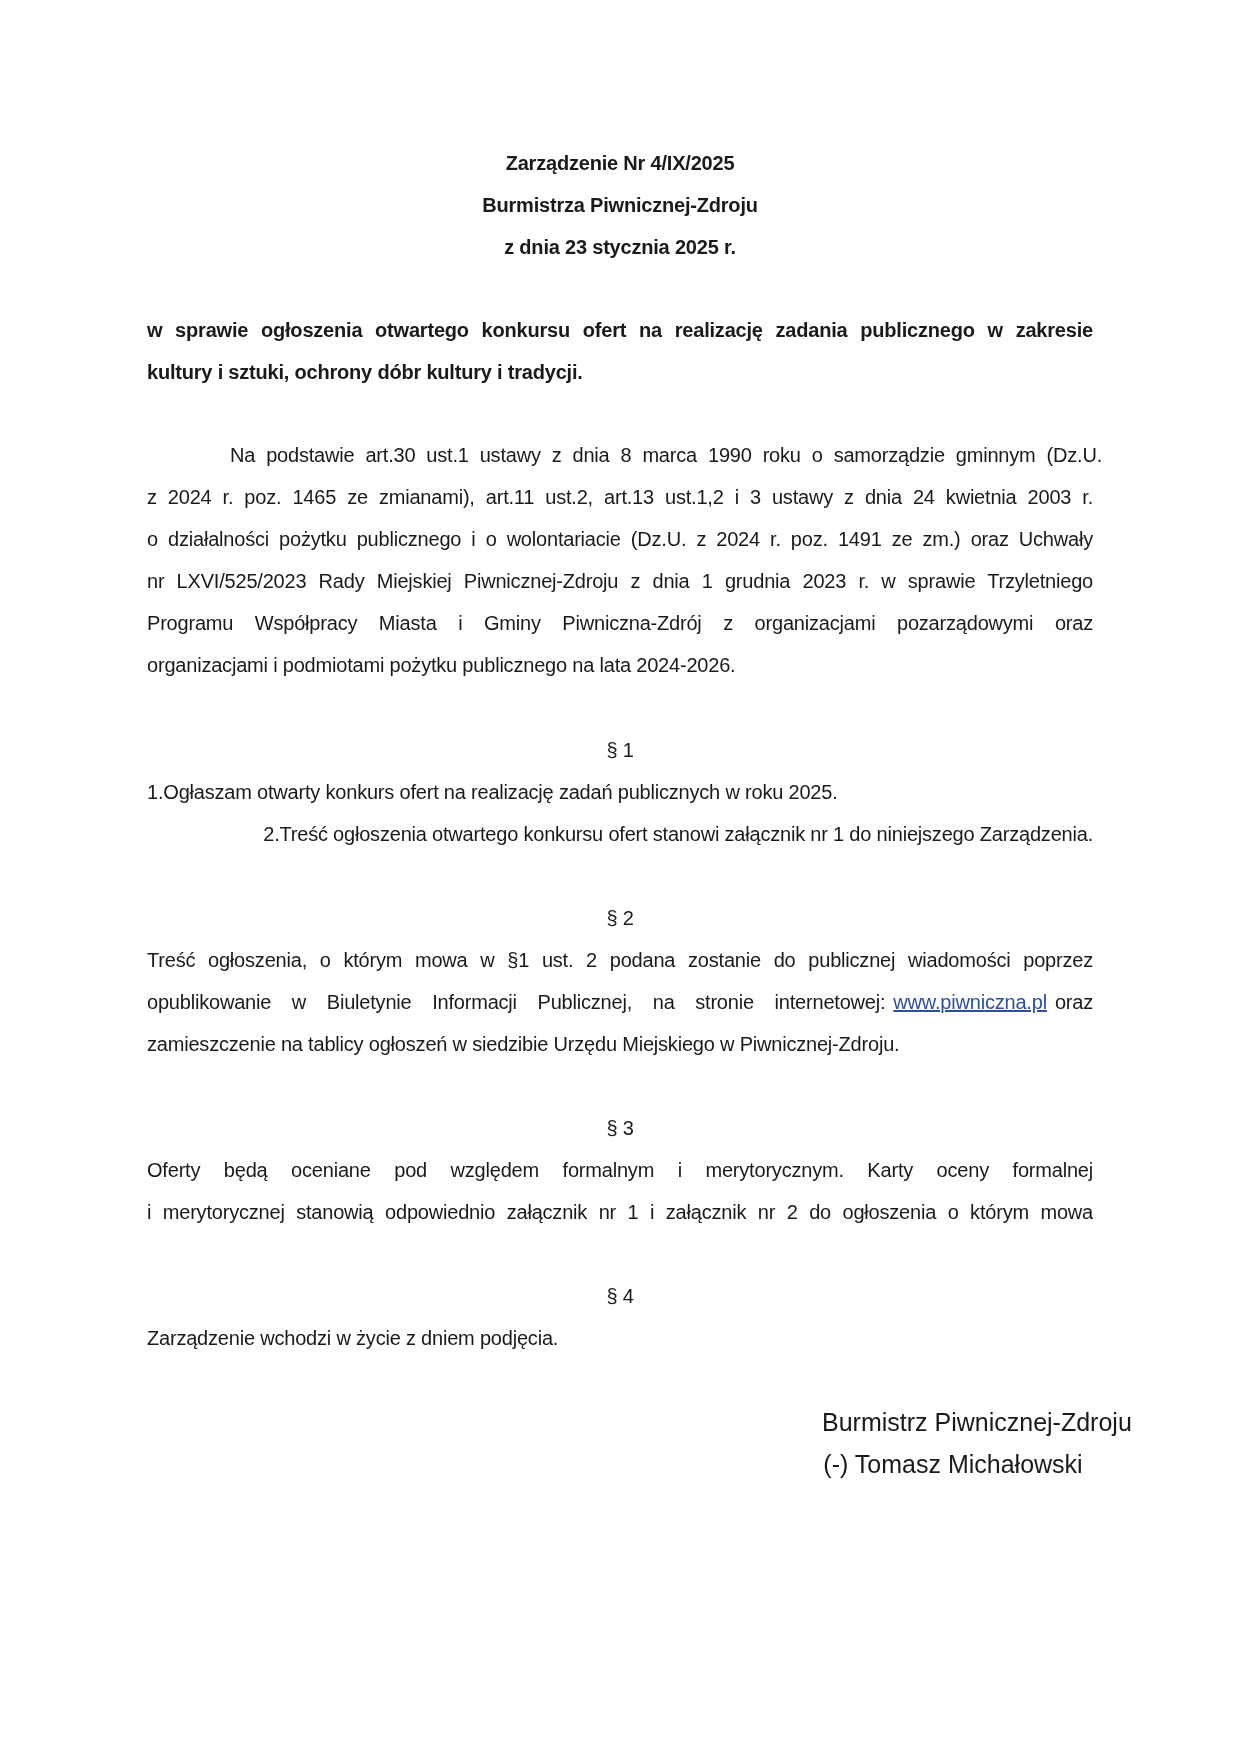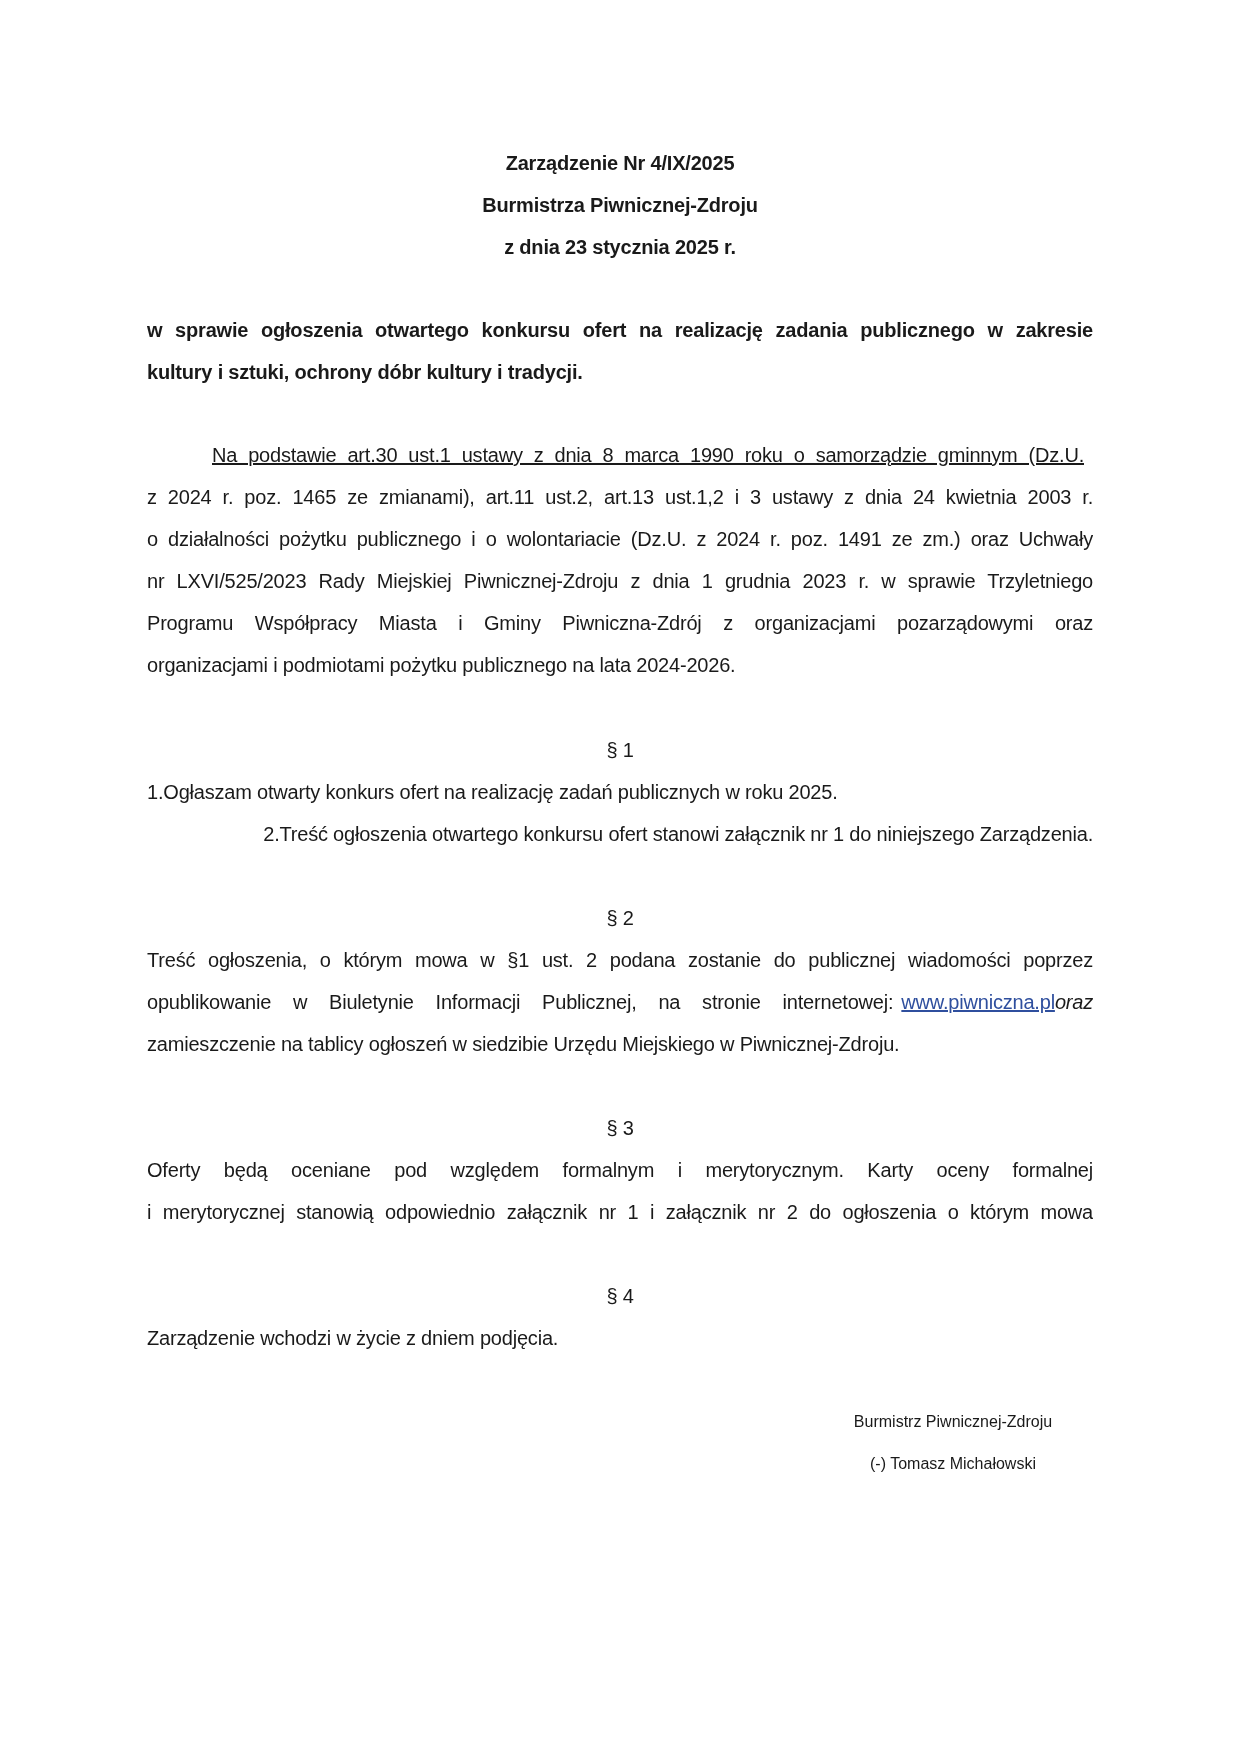--- a/index.html
+++ b/index.html
@@ -5,51 +5,51 @@
   html, body { margin:0; padding:0; background:#ffffff; }
   body { width:1240px; height:1754px; position:relative; overflow:hidden;
          font-family:"Liberation Sans", "DejaVu Sans", sans-serif; color:#1a1a1a; }
   .page { position:absolute; left:0; top:0; width:1240px; height:1534px; background:#fff; }
   .ln { position:absolute; left:147px; width:946px; font-size:20px; line-height:24px;
         white-space:nowrap; letter-spacing:-0.2px; }
   .center { text-align:center; }
   .bold { font-weight:bold; }
   .just { text-align:justify; text-align-last:justify; white-space:normal; height:24px; overflow:hidden; }
   .link { color:#2f4f9e; text-decoration:underline; }
-  .sig { position:absolute; font-size:16px; line-height:24px; white-space:nowrap; }
+  .sig { position:absolute; font-size:25px; line-height:24px; white-space:nowrap; }
 </style>
 </head>
 <body>
 
 <div class="page">
 
   <div class="ln center bold" style="top:151px;">Zarządzenie Nr 4/IX/2025</div>
   <div class="ln center bold" style="top:193px;">Burmistrza Piwnicznej-Zdroju</div>
   <div class="ln center bold" style="top:235px;">z dnia 23 stycznia 2025 r.</div>
 
   <div class="ln bold just" style="top:318px;">w sprawie ogłoszenia otwartego konkursu ofert na realizację zadania publicznego w zakresie</div>
   <div class="ln bold" style="top:360px;">kultury i sztuki, ochrony dóbr kultury i tradycji.</div>
 
-  <div class="ln just" style="top:443px; left:212px; width:872px;text-decoration:underline;">Na podstawie art.30 ust.1 ustawy z dnia 8 marca  1990 roku o samorządzie gminnym (Dz.U.</div>
+  <div class="ln just" style="top:443px; left:230px; width:872px;">Na podstawie art.30 ust.1 ustawy z dnia 8 marca  1990 roku o samorządzie gminnym (Dz.U.</div>
   <div class="ln just" style="top:485px;">z 2024 r. poz. 1465 ze zmianami), art.11 ust.2, art.13 ust.1,2 i 3 ustawy z dnia 24 kwietnia 2003 r.</div>
   <div class="ln just" style="top:527px;">o działalności pożytku publicznego i o wolontariacie (Dz.U. z 2024 r. poz. 1491 ze zm.) oraz Uchwały</div>
   <div class="ln just" style="top:569px;">nr LXVI/525/2023 Rady Miejskiej Piwnicznej-Zdroju z dnia 1 grudnia 2023 r. w sprawie Trzyletniego</div>
   <div class="ln just" style="top:611px;">Programu Współpracy Miasta i Gminy Piwniczna-Zdrój z organizacjami pozarządowymi oraz</div>
   <div class="ln" style="top:653px;">organizacjami i podmiotami pożytku publicznego na lata 2024-2026.</div>
 
   <div class="ln center" style="top:738px;">§ 1</div>
   <div class="ln" style="top:780px;">1.Ogłaszam otwarty konkurs ofert na realizację zadań publicznych w roku 2025.</div>
   <div class="ln" style="top:822px;text-align:right;">2.Treść ogłoszenia otwartego konkursu ofert stanowi załącznik nr 1 do niniejszego Zarządzenia.</div>
 
   <div class="ln center" style="top:906px;">§ 2</div>
   <div class="ln just" style="top:948px;">Treść ogłoszenia, o którym mowa w §1 ust. 2 podana zostanie do publicznej wiadomości poprzez</div>
   <div class="ln" style="top:990px; display:flex; justify-content:space-between;">
     <span style="flex:1; text-align:justify; text-align-last:justify; padding-right:8px;">opublikowanie w Biuletynie Informacji Publicznej, na stronie internetowej:</span>
     <span class="link">www.piwniczna.pl</span>
-    <span style="font-style:italic;">oraz</span>
+    <span style="padding-left:8px;">oraz</span>
   </div>
   <div class="ln" style="top:1032px;">zamieszczenie na tablicy ogłoszeń w siedzibie Urzędu Miejskiego w Piwnicznej-Zdroju.</div>
 
   <div class="ln center" style="top:1116px;">§ 3</div>
   <div class="ln just" style="top:1158px;">Oferty będą oceniane pod względem formalnym i merytorycznym. Karty oceny formalnej</div>
   <div class="ln just" style="top:1200px;">i merytorycznej stanowią odpowiednio załącznik nr 1 i załącznik nr 2 do ogłoszenia o którym mowa</div>
 
   <div class="ln center" style="top:1284px;">§ 4</div>
   <div class="ln" style="top:1326px;">Zarządzenie wchodzi w życie z dniem podjęcia.</div>
 

